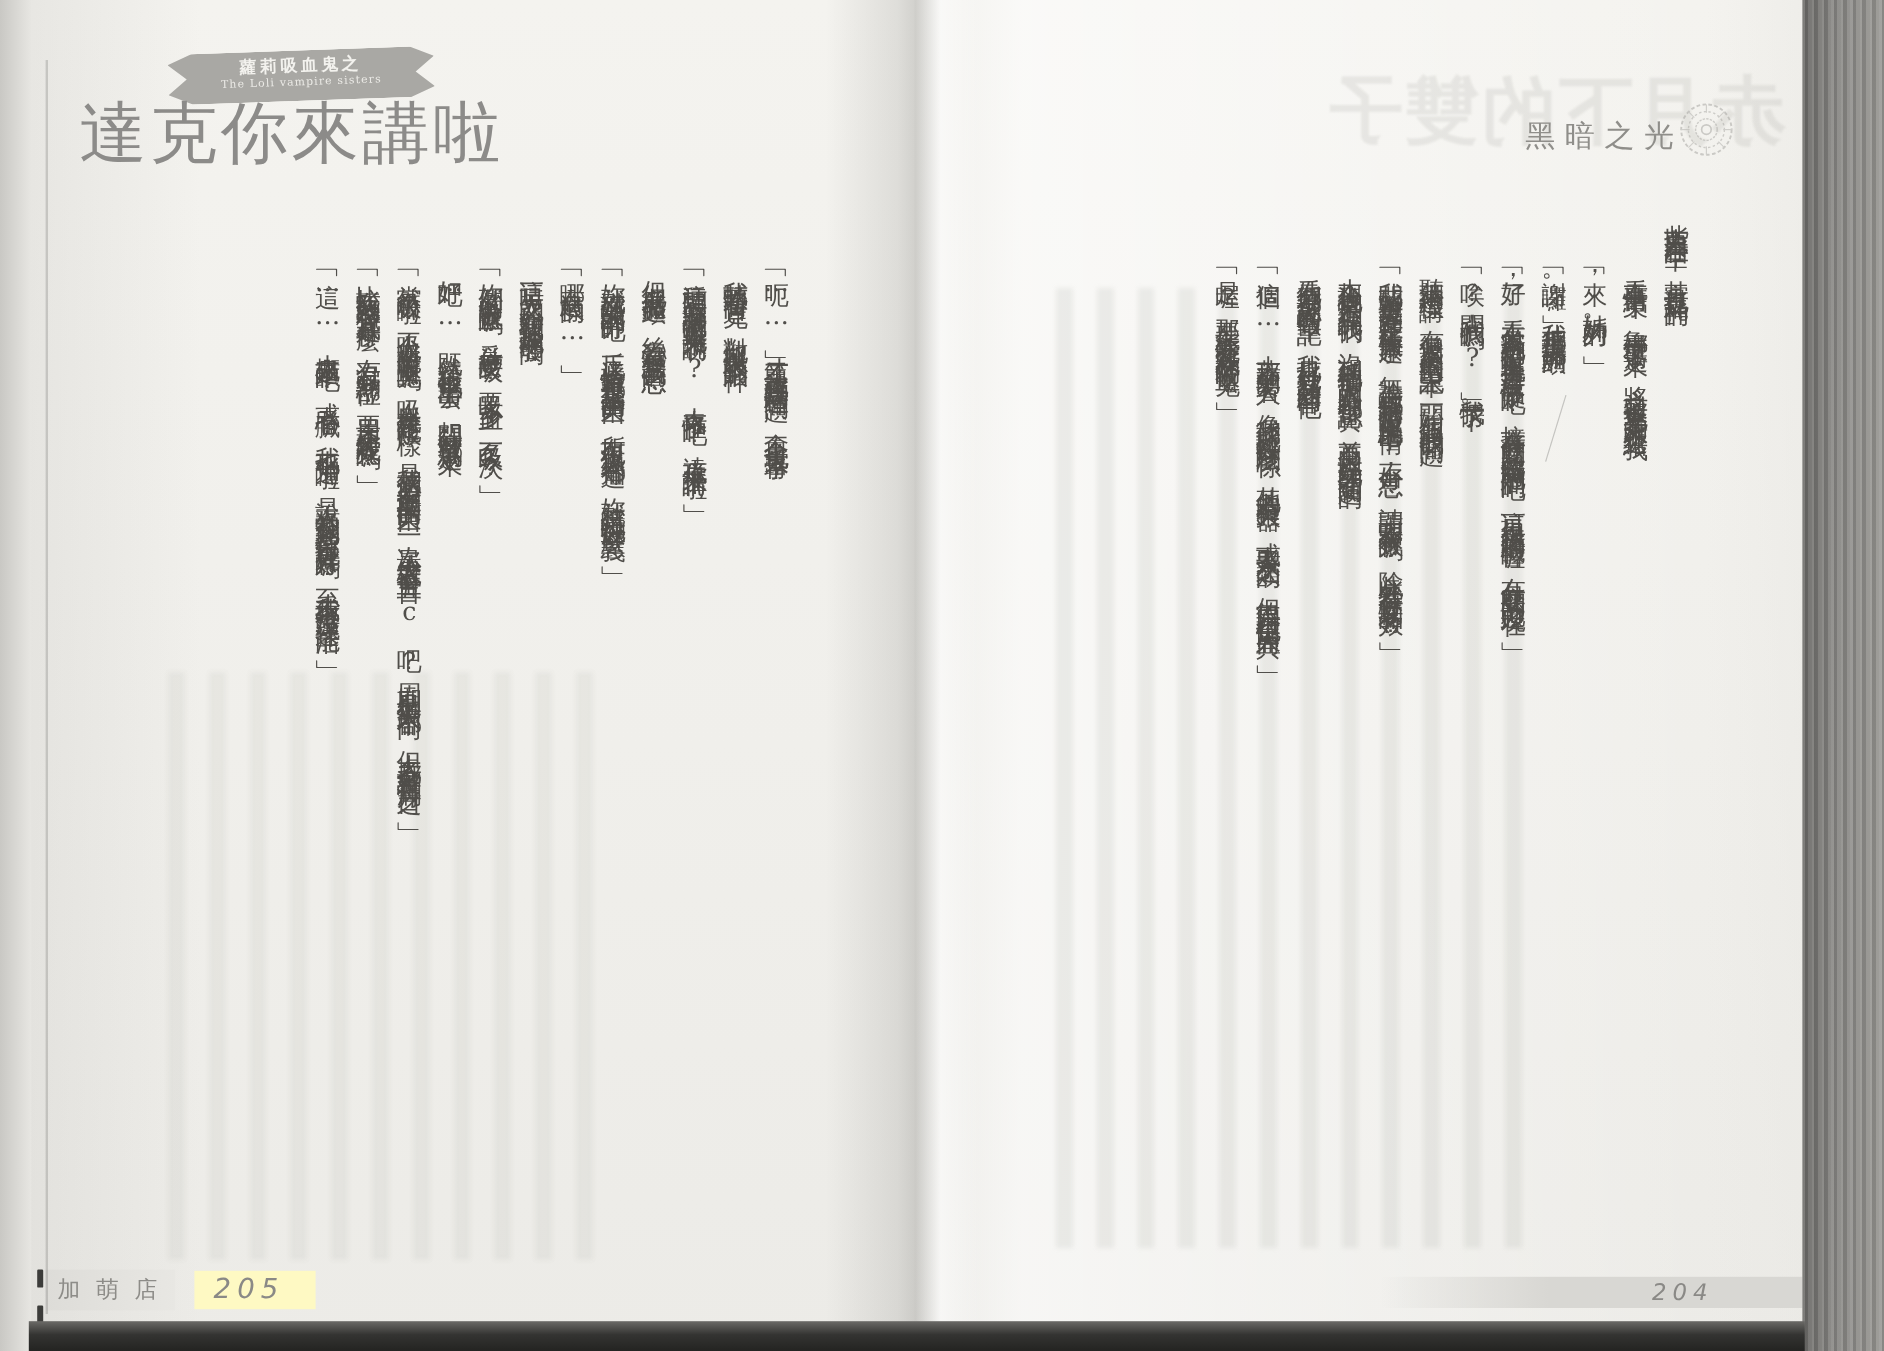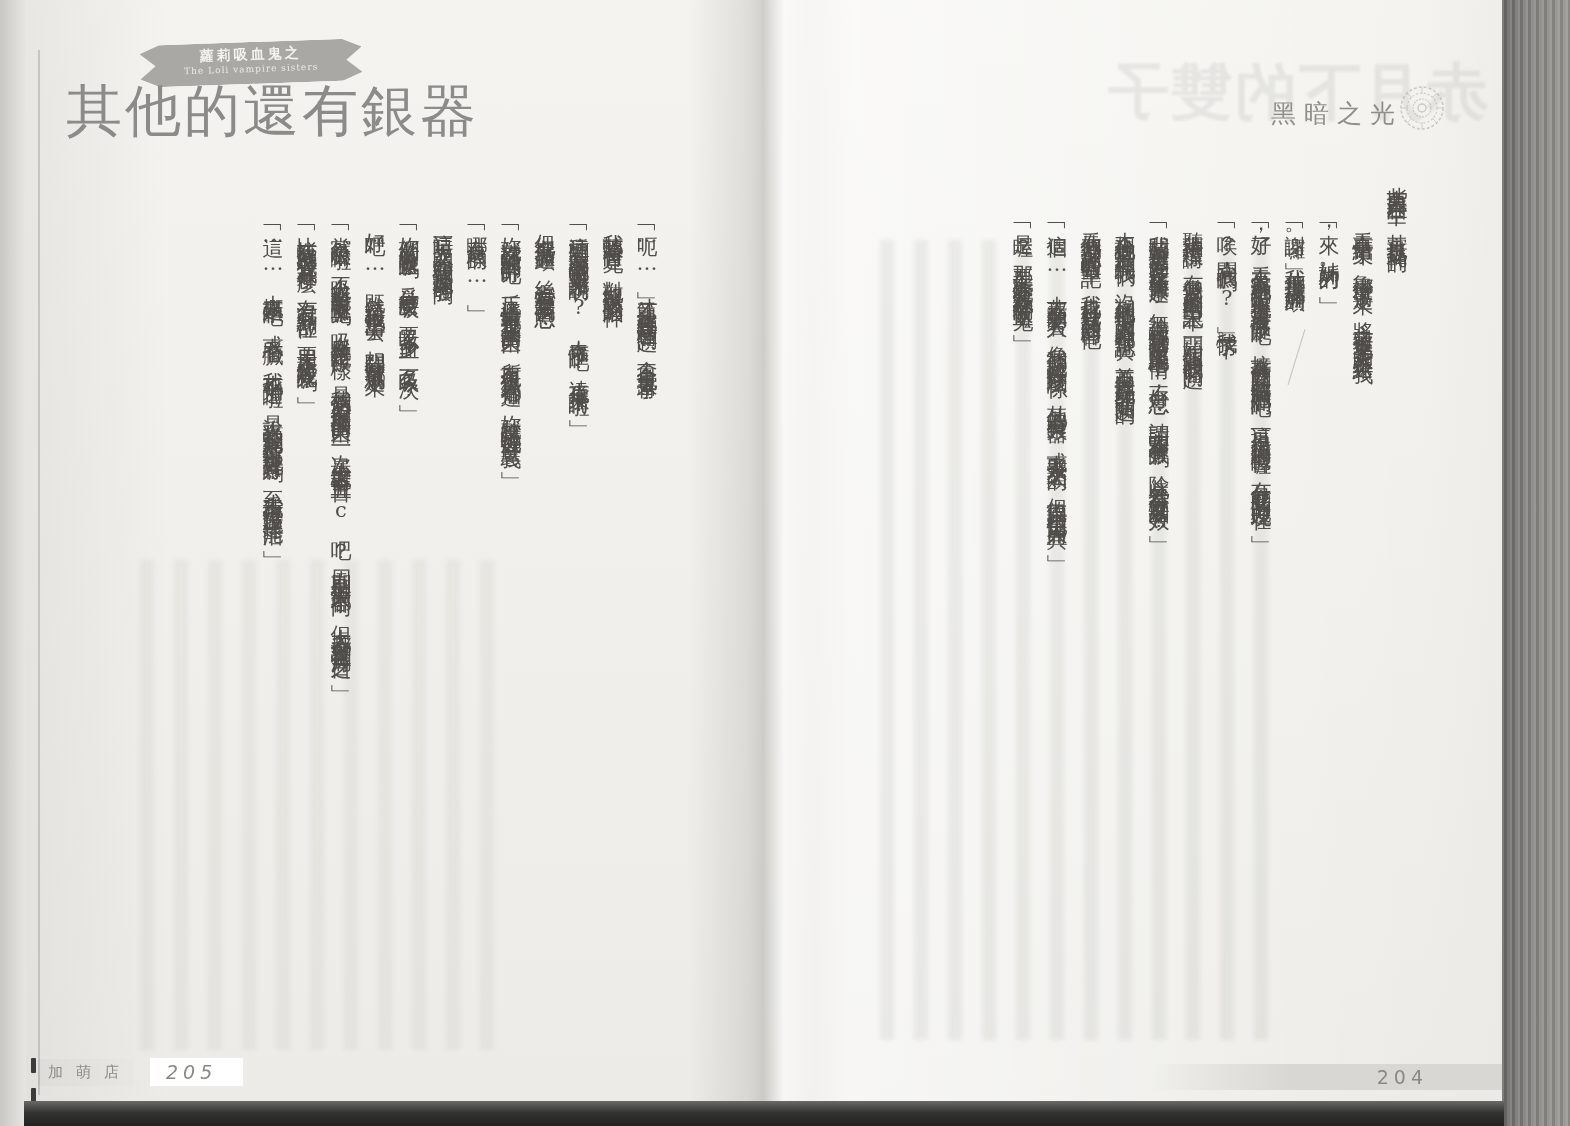--- a/index.html
+++ b/index.html
@@ -46,48 +46,48 @@
   
   .vtext{position:absolute;writing-mode:vertical-rl;text-orientation:upright;
     font-size:21px;line-height:34px;letter-spacing:3.2px;color:#504e4a;
     font-family:"DejaVu Serif","DejaVu Sans",serif;}
   .vtext .para{margin:0;text-indent:2.15em;}
   .vtext .cont{text-indent:0;}
   #text-right{left:862px;top:170px;width:552px;height:894px;}
   #text-left{left:108px;top:172px;width:556px;height:898px;}
   
   .footer-left{position:absolute;left:38px;top:1058px;display:flex;align-items:center;gap:16px;}
-  .footer-left .stamp{font-size:15px;letter-spacing:13px;color:#8d8c88;padding:4px 2px 4px 10px;
+  .footer-left .stamp{font-size:19px;letter-spacing:13px;color:#8d8c88;padding:4px 2px 4px 10px;
     background:linear-gradient(90deg,#dddcd8 0%,#e8e7e3 100%);font-family:"DejaVu Sans",sans-serif;}
-  .footer-left .pnum{font-size:19px;font-style:italic;letter-spacing:5px;color:#8a8986;
-    background:#ffffff;padding:3px 26px 3px 16px;font-family:"DejaVu Sans",sans-serif;}
+  .footer-left .pnum{font-size:23px;font-style:italic;letter-spacing:5px;color:#8a8986;
+    background:#fef9c3;padding:3px 26px 3px 16px;font-family:"DejaVu Sans",sans-serif;}
   .footer-right{position:absolute;left:1150px;top:1064px;width:352px;height:26px;
     background:linear-gradient(90deg,rgba(216,215,211,0) 0%,#d8d7d3 40%,#d8d7d3 100%);
     display:flex;align-items:center;justify-content:flex-end;}
-  .footer-right .pnum{font-size:19px;letter-spacing:5px;color:#8a8986;
+  .footer-right .pnum{font-size:19px;font-style:italic;letter-spacing:5px;color:#8a8986;
     margin-right:74px;font-family:"DejaVu Sans",sans-serif;}
 </style>
 </head>
 <body>
 
 <div id="stage">
 
   <div class="paper"></div>
   <div class="tint-left"></div>
   <div class="tint-right"></div>
 
   <div class="ghost-stripes" style="left:880px;top:240px;width:400px;height:800px;"></div>
   <div class="ghost-stripes" style="left:140px;top:560px;width:370px;height:490px;opacity:.8;"></div>
   <div class="ghost-title">赤月下的雙子</div>
 
   <div class="logo-banner">
     <span class="zh">蘿莉吸血鬼之</span>
     <span class="en">The Loli vampire sisters</span>
   </div>
-  <div class="main-title">其他的還有銀器</div>
+  <div class="main-title">達克你來講啦</div>
 
   <div class="chapter-header">黑暗之光</div>
   <svg class="seal" viewBox="0 0 48 48">
     <circle cx="24" cy="24" r="21" fill="none" stroke="#a9a8a4" stroke-width="1.6" stroke-dasharray="3 2"></circle>
     <circle cx="24" cy="24" r="15" fill="none" stroke="#aeada9" stroke-width="1.2" stroke-dasharray="2 2"></circle>
     <circle cx="24" cy="24" r="9" fill="none" stroke="#aeada9" stroke-width="1.2" stroke-dasharray="2 1"></circle>
     <circle cx="24" cy="24" r="4" fill="none" stroke="#a9a8a4" stroke-width="1.4"></circle>
     <g stroke="#b4b3af" stroke-width="1">
       <line x1="24" y1="3" x2="24" y2="10"></line>
         <line x1="24" y1="38" x2="24" y2="45"></line>

